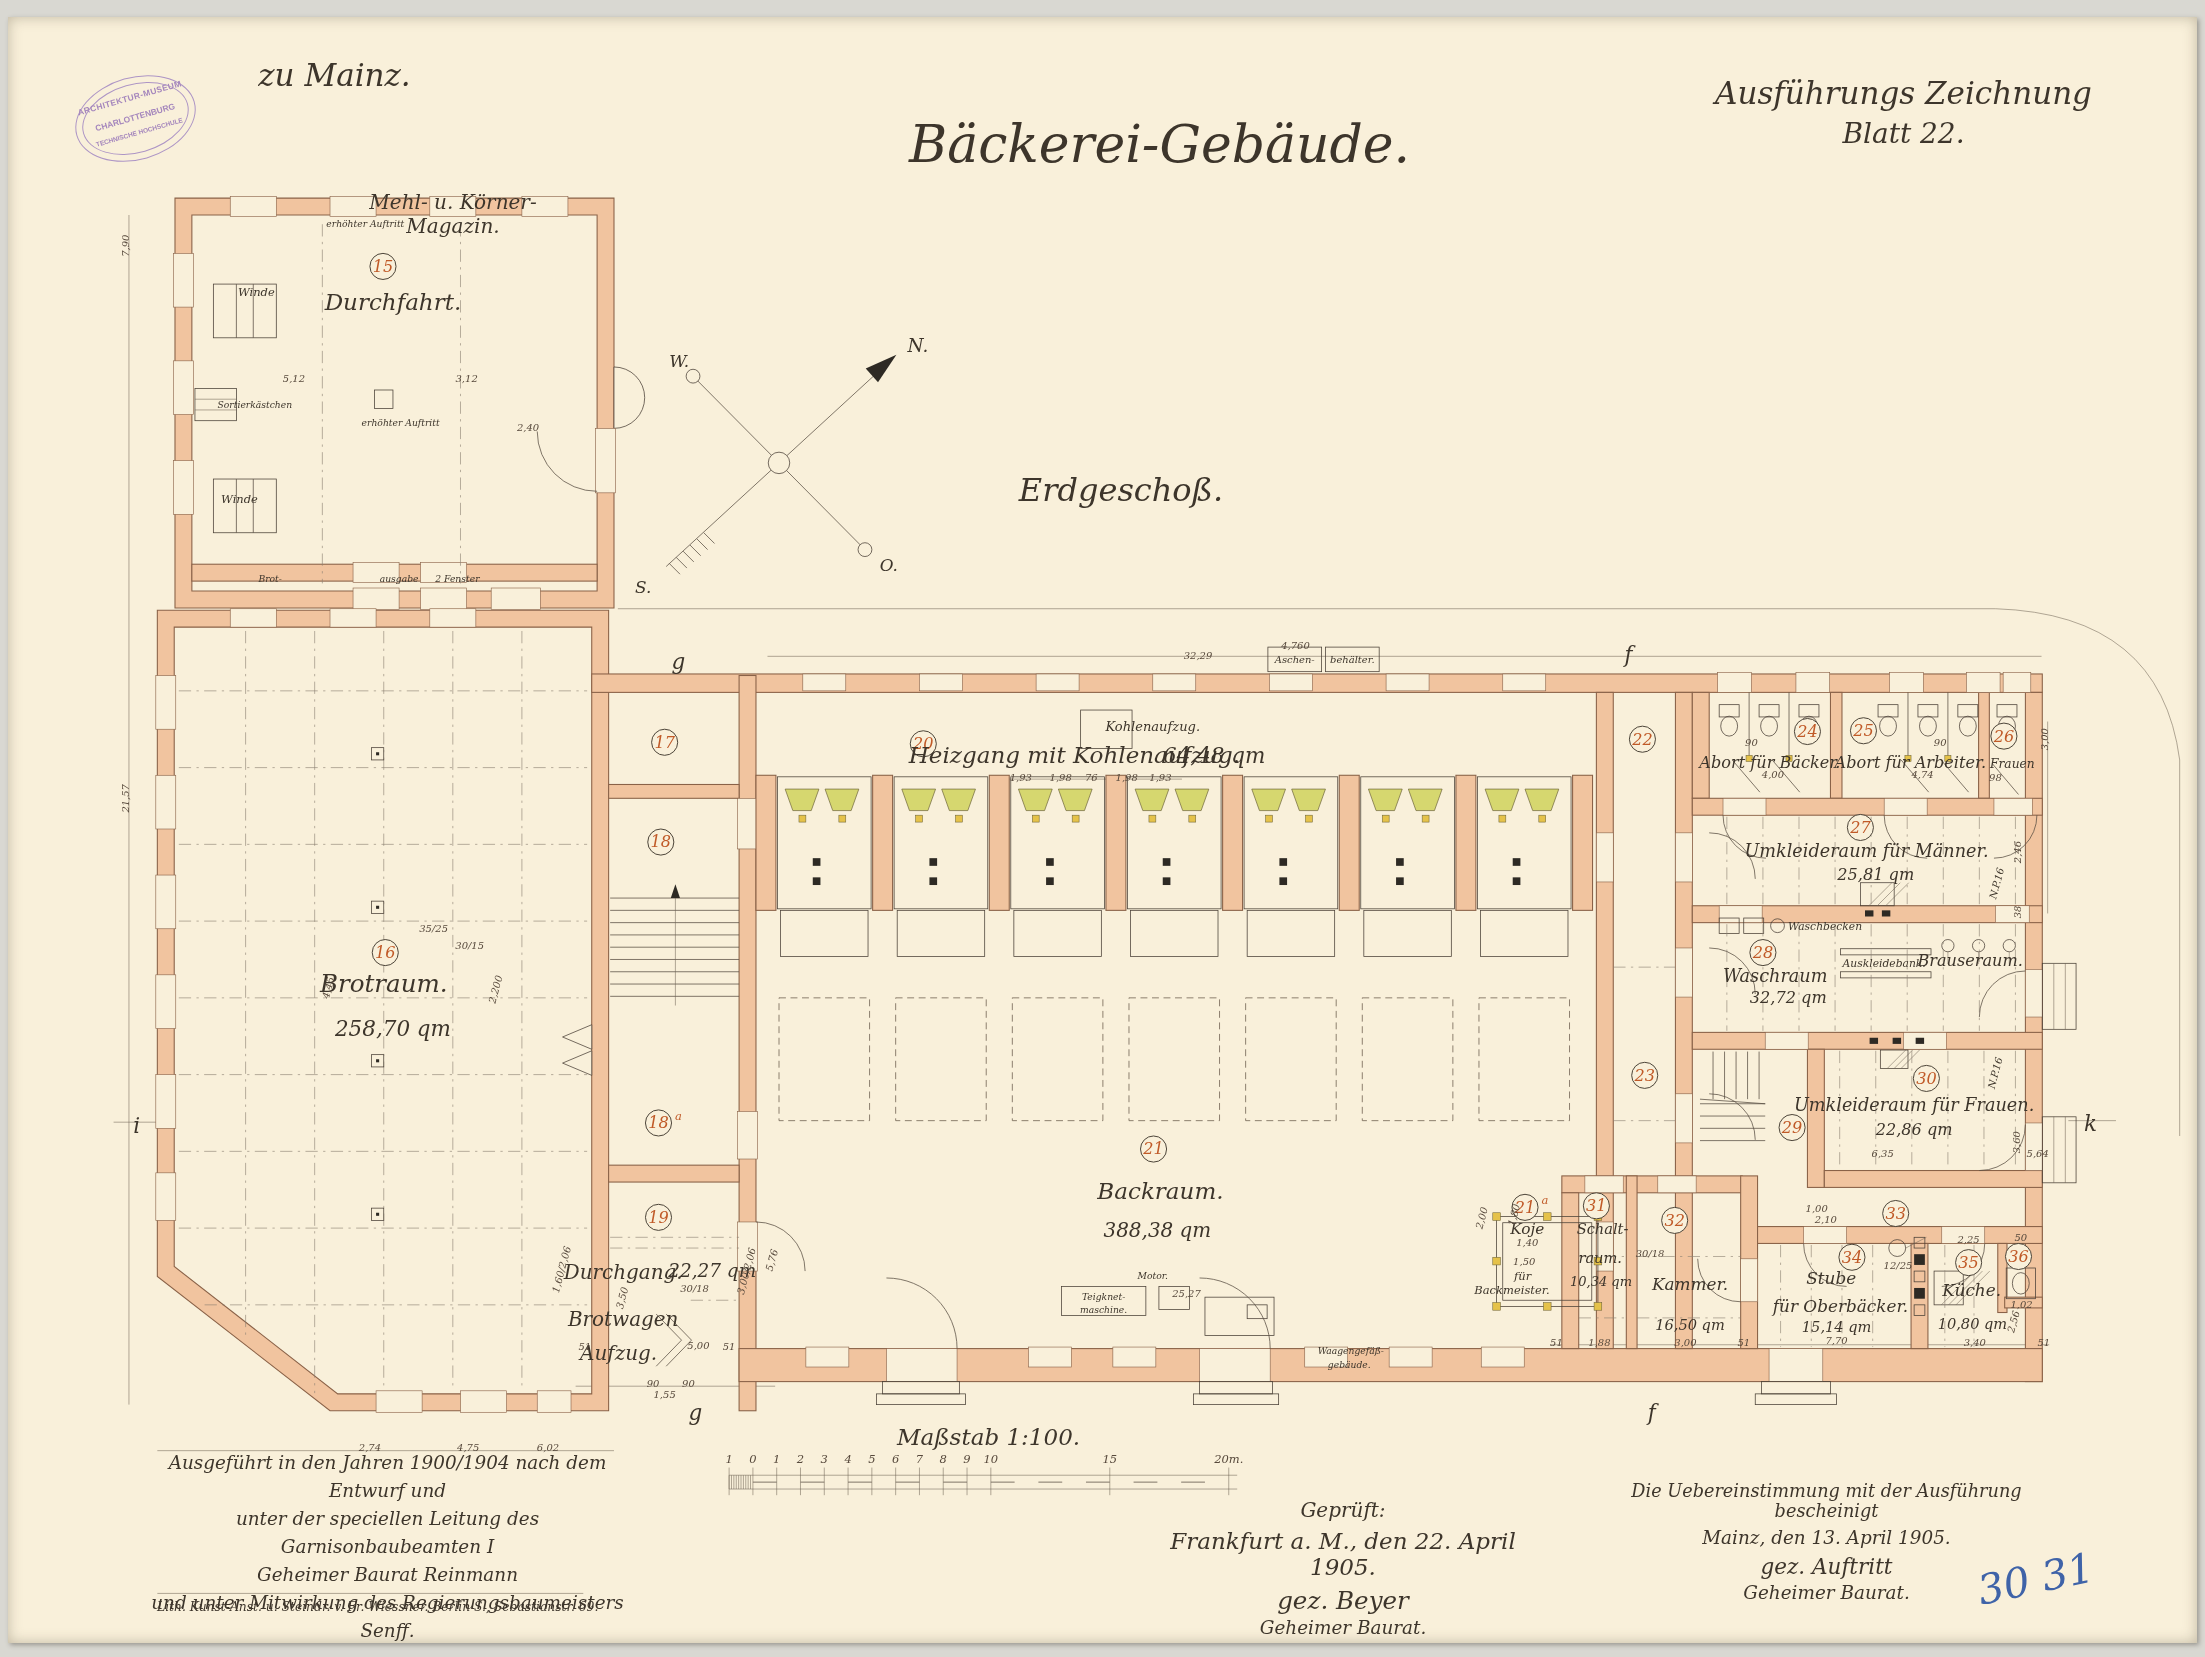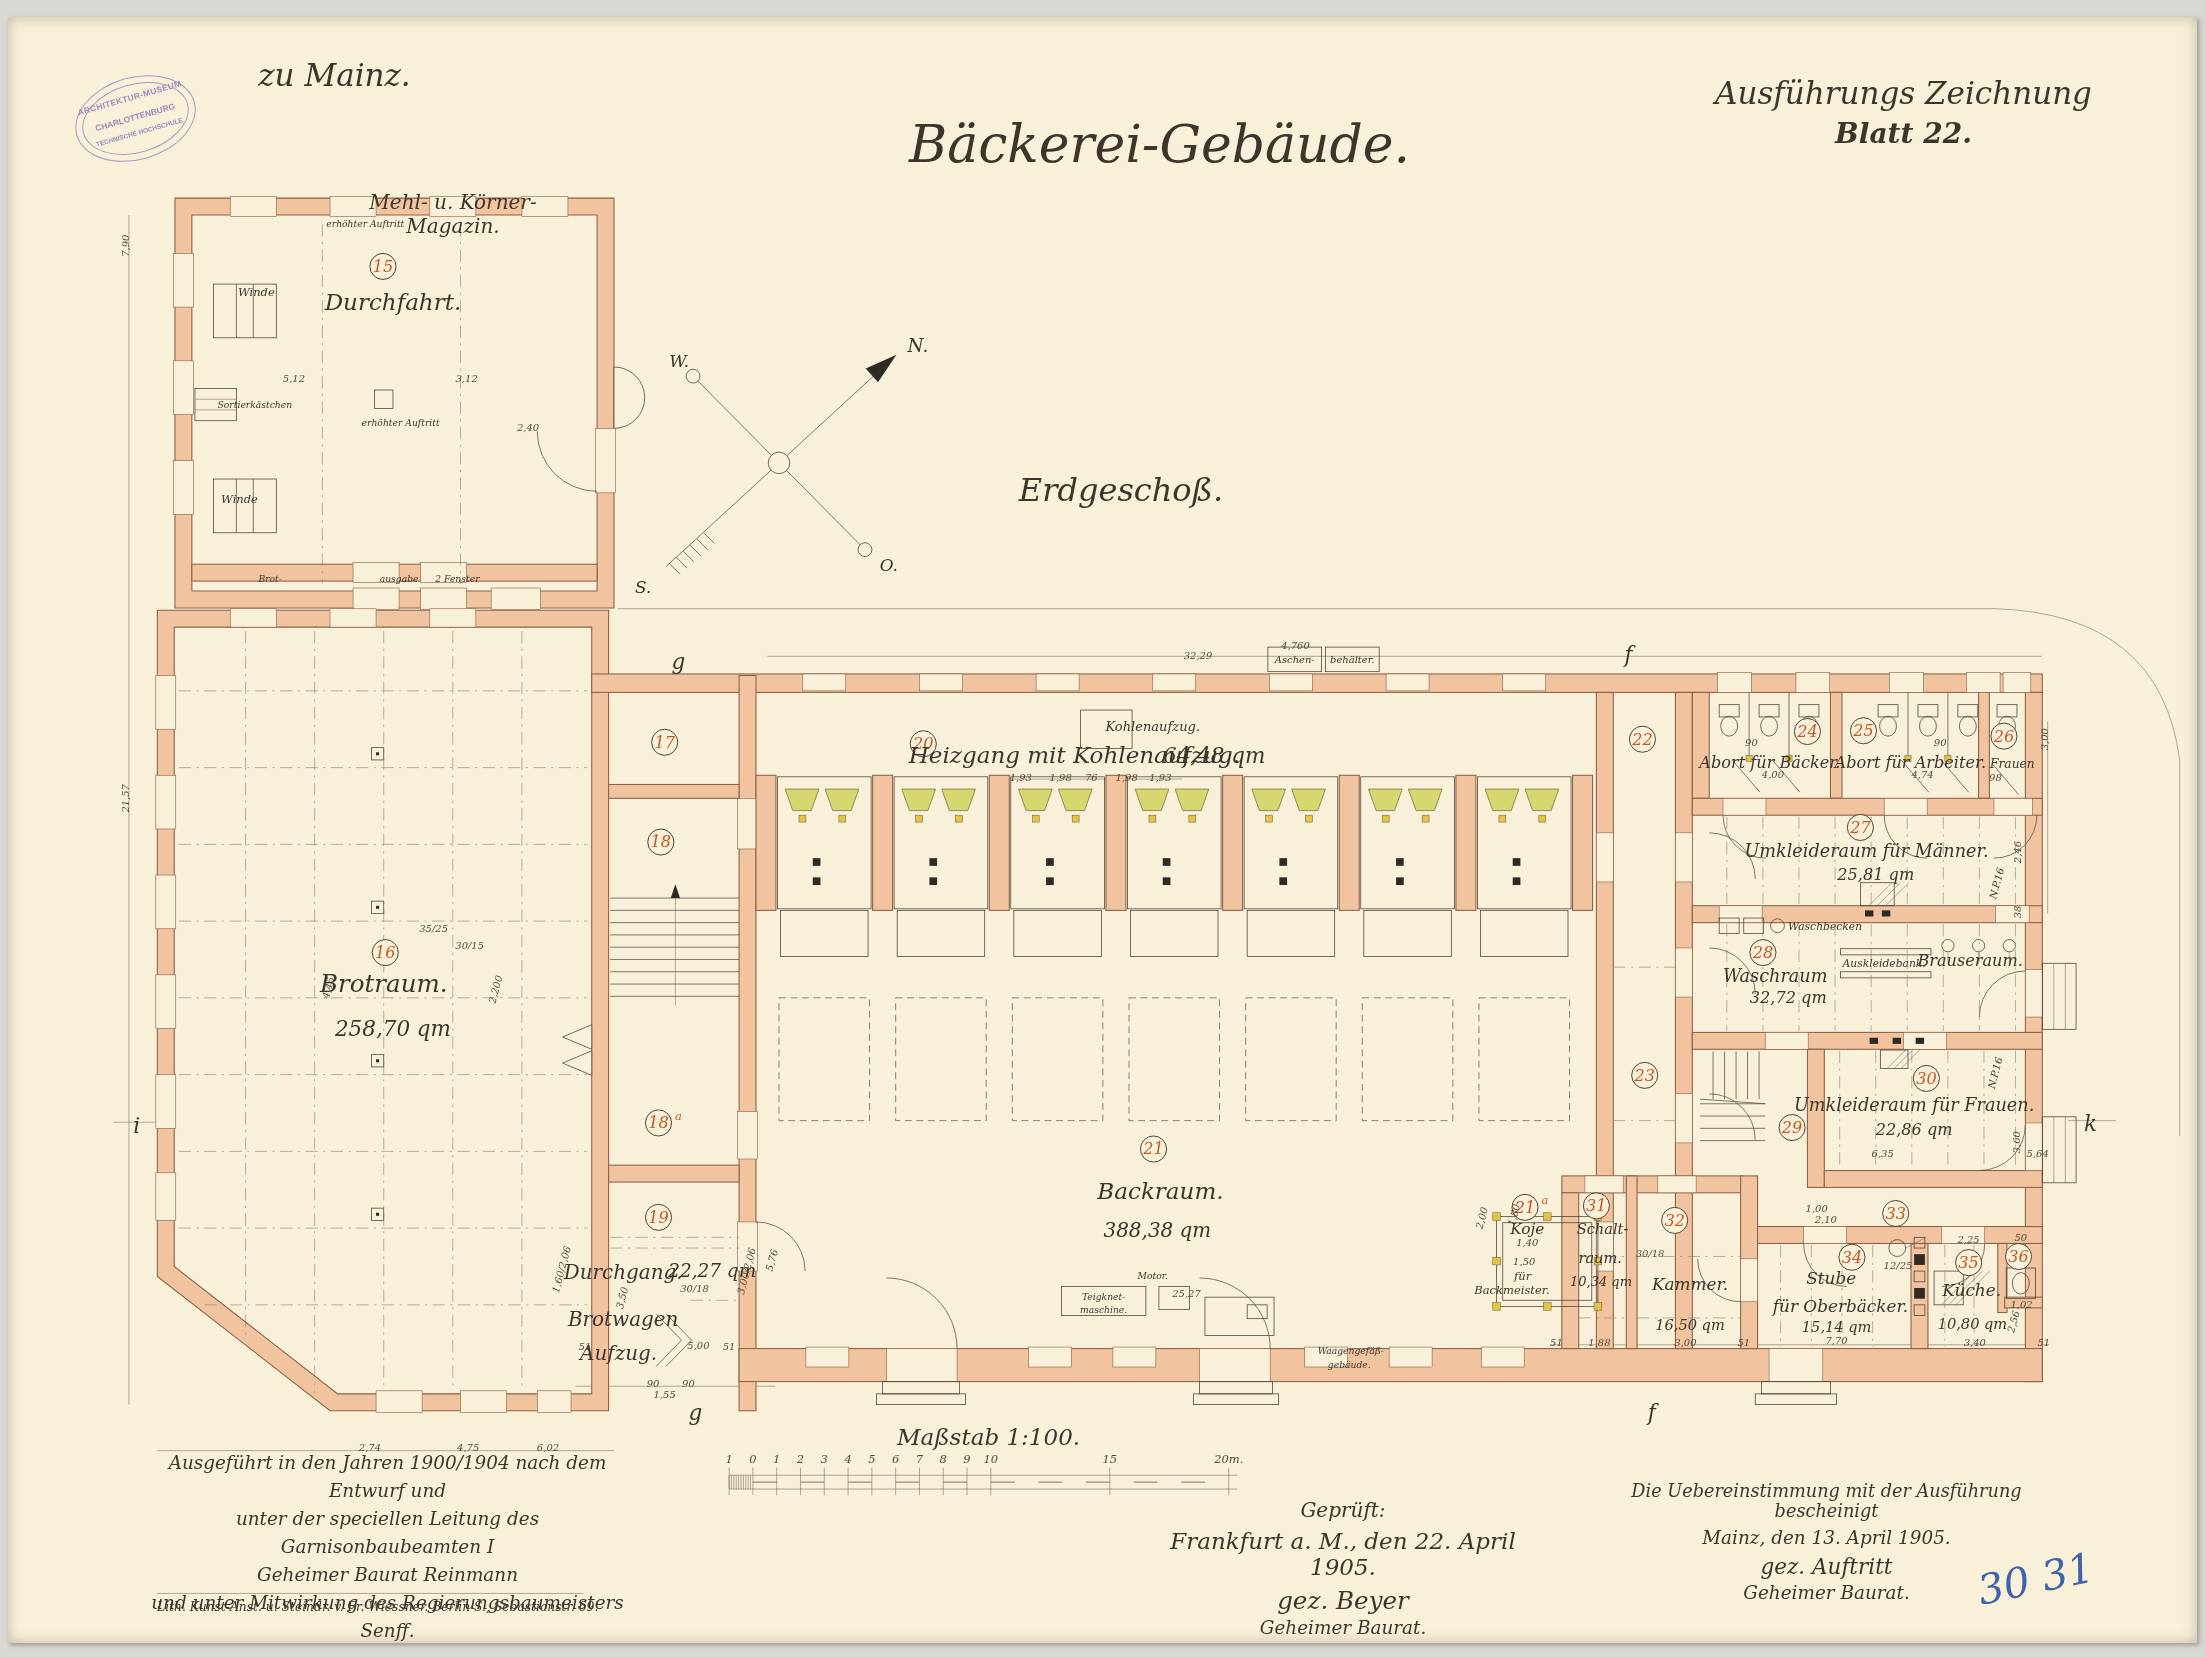--- a/index.html
+++ b/index.html
@@ -735,21 +735,21 @@
 
   <div class="abs tc" style="left:154px;top:52px;width:361px;">
     <div class="hand" style="font-size:31px;margin-top:4.6px;">zu Mainz.</div>
   </div>
   <div class="abs tc hand" style="left:330px;top:150px;width:246px;font-size:20px;margin-top:40px;">Mehl- u. Körner-Magazin.</div>
 
   <div class="abs tc hand" style="left:860px;top:114px;width:599px;font-size:52px;">Bäckerei-Gebäude.</div>
 
   <div class="abs tc" style="left:1704px;top:75px;width:399px;">
     <div class="hand" style="font-size:31px;">Ausführungs Zeichnung</div>
-    <div class="hand" style="font-size:28px;margin-top:6.1px;font-weight:bold;">Blatt 22.</div>
+    <div class="hand" style="font-size:28px;margin-top:6.1px;">Blatt 22.</div>
   </div>
 
   <div class="abs tc hand" style="left:983px;top:471px;width:276px;font-size:32px;">Erdgeschoß.</div>
 
   <div class="abs tc" style="left:138px;top:1449px;width:499px;">
     <div class="hand" style="font-size:18.4px;line-height:28px;">Ausgeführt in den Jahren 1900/1904 nach dem Entwurf und</div>
     <div class="hand" style="font-size:18.4px;line-height:28px;">unter der speciellen Leitung des Garnisonbaubeamten I</div>
     <div class="hand" style="font-size:18.4px;line-height:28px;">Geheimer Baurat Reinmann</div>
     <div class="hand" style="font-size:18.4px;line-height:28px;">und unter Mitwirkung des Regierungsbaumeisters Senff.</div>
   </div>

